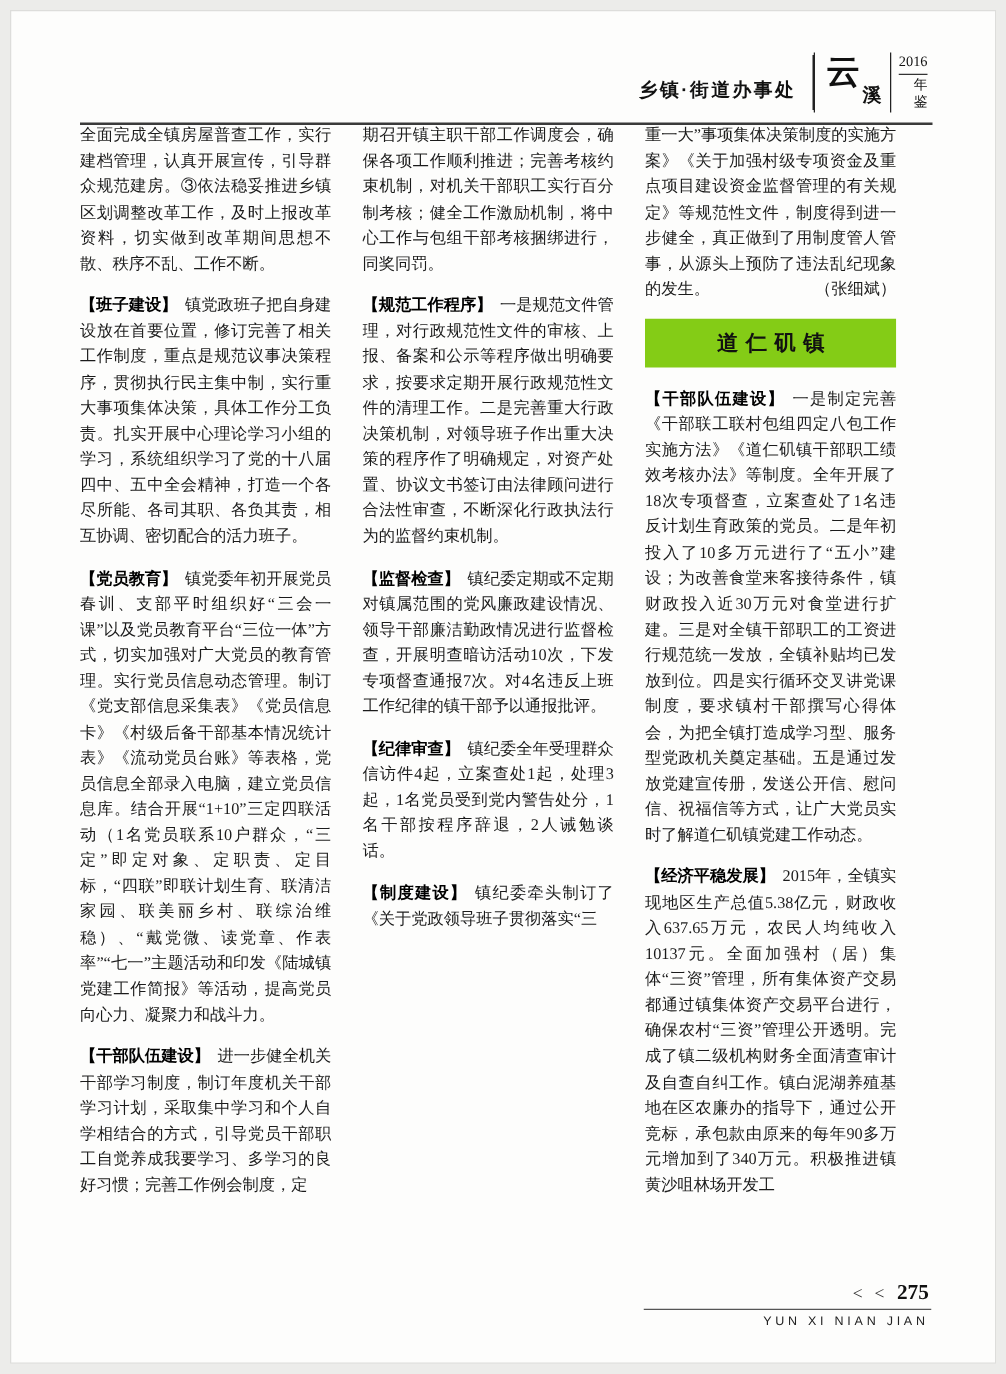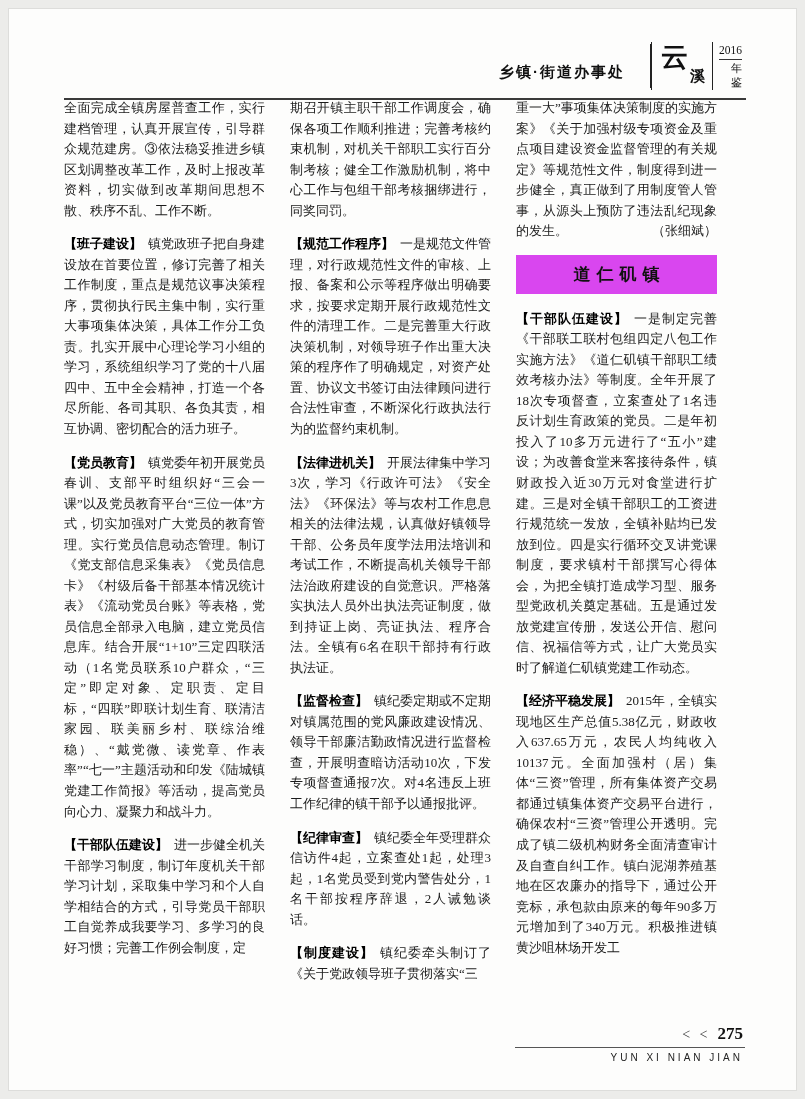--- a/index.html
+++ b/index.html
@@ -23,21 +23,21 @@
   
   .header {
     position:absolute; top:42px; left:64px; width:682px;
     display:flex; justify-content:flex-end; align-items:flex-end;
     border-bottom:2px solid #3a3a3a;
     padding-bottom:8px;
   }
   .header-title {
     font-family:"Liberation Sans","DejaVu Sans",sans-serif;
     font-weight:bold; font-size:15px; letter-spacing:2px; color:#111;
-    margin-right:26px; padding-bottom:8px;
+    margin-right:14px; padding-bottom:8px;
   }
   .logo { display:flex; align-items:stretch; }
   .logo-name {
     border-left:1px solid #222; border-right:1px solid #222;
     box-shadow:-3px 0 0 -2px #222;
     padding:1px 7px 1px 9px;
     display:flex; align-items:flex-start;
   }
   .logo-big { font-size:27px; font-weight:bold; line-height:1.1; color:#111; }
   .logo-small { font-size:15px; font-weight:bold; color:#111; align-self:flex-end; margin:0 0 3px 2px; }
@@ -58,21 +58,21 @@
     text-align:justify;
   }
   .label {
     font-family:Liberation Sans, sans-serif;
     font-weight:bold; color:#000;
     margin-right:6px;
   }
   .signature { float:right; color:#1b1b1b;margin-left:37px; }
   .section-heading {
     margin:4px 0 15px 0;
-    background:#d946ef;
+    background:#84cc16;
     text-align:center;
     font-family:"Liberation Sans","DejaVu Sans",sans-serif;
     font-weight:bold; font-size:17px; color:#111;
     letter-spacing:6px; text-indent:6px;
     padding:8px 0;
   }
   
   .footer {
     position:absolute; right:60px; bottom:36px; width:230px;
   }
@@ -114,21 +114,20 @@
   <div class="columns">
     <div class="column">
         <p class="block">全面完成全镇房屋普查工作，实行建档管理，认真开展宣传，引导群众规范建房。③依法稳妥推进乡镇区划调整改革工作，及时上报改革资料，切实做到改革期间思想不散、秩序不乱、工作不断。</p>
         <p class="block"><span class="label">【班子建设】</span>镇党政班子把自身建设放在首要位置，修订完善了相关工作制度，重点是规范议事决策程序，贯彻执行民主集中制，实行重大事项集体决策，具体工作分工负责。扎实开展中心理论学习小组的学习，系统组织学习了党的十八届四中、五中全会精神，打造一个各尽所能、各司其职、各负其责，相互协调、密切配合的活力班子。</p>
         <p class="block"><span class="label">【党员教育】</span>镇党委年初开展党员春训、支部平时组织好“三会一课”以及党员教育平台“三位一体”方式，切实加强对广大党员的教育管理。实行党员信息动态管理。制订《党支部信息采集表》《党员信息卡》《村级后备干部基本情况统计表》《流动党员台账》等表格，党员信息全部录入电脑，建立党员信息库。结合开展“1+10”三定四联活动（1名党员联系10户群众，“三定”即定对象、定职责、定目标，“四联”即联计划生育、联清洁家园、联美丽乡村、联综治维稳）、“戴党微、读党章、作表率”“七一”主题活动和印发《陆城镇党建工作简报》等活动，提高党员向心力、凝聚力和战斗力。</p>
         <p class="block"><span class="label">【干部队伍建设】</span>进一步健全机关干部学习制度，制订年度机关干部学习计划，采取集中学习和个人自学相结合的方式，引导党员干部职工自觉养成我要学习、多学习的良好习惯；完善工作例会制度，定</p>
       </div>
     <div class="column">
         <p class="block">期召开镇主职干部工作调度会，确保各项工作顺利推进；完善考核约束机制，对机关干部职工实行百分制考核；健全工作激励机制，将中心工作与包组干部考核捆绑进行，同奖同罚。</p>
         <p class="block"><span class="label">【规范工作程序】</span>一是规范文件管理，对行政规范性文件的审核、上报、备案和公示等程序做出明确要求，按要求定期开展行政规范性文件的清理工作。二是完善重大行政决策机制，对领导班子作出重大决策的程序作了明确规定，对资产处置、协议文书签订由法律顾问进行合法性审查，不断深化行政执法行为的监督约束机制。</p>
-        <p class="block"><span class="label">【法律进机关】</span>开展法律集中学习3次，学习《行政许可法》《安全法》《环保法》等与农村工作息息相关的法律法规，认真做好镇领导干部、公务员年度学法用法培训和考试工作，不断提高机关领导干部法治政府建设的自觉意识。严格落实执法人员外出执法亮证制度，做到持证上岗、亮证执法、程序合法。全镇有6名在职干部持有行政执法证。</p>
         <p class="block"><span class="label">【监督检查】</span>镇纪委定期或不定期对镇属范围的党风廉政建设情况、领导干部廉洁勤政情况进行监督检查，开展明查暗访活动10次，下发专项督查通报7次。对4名违反上班工作纪律的镇干部予以通报批评。</p>
         <p class="block"><span class="label">【纪律审查】</span>镇纪委全年受理群众信访件4起，立案查处1起，处理3起，1名党员受到党内警告处分，1名干部按程序辞退，2人诫勉谈话。</p>
         <p class="block"><span class="label">【制度建设】</span>镇纪委牵头制订了《关于党政领导班子贯彻落实“三</p>
       </div>
     <div class="column">
         <p class="block">重一大”事项集体决策制度的实施方案》《关于加强村级专项资金及重点项目建设资金监督管理的有关规定》等规范性文件，制度得到进一步健全，真正做到了用制度管人管事，从源头上预防了违法乱纪现象的发生。<span class="signature">（张细斌）</span></p>
         <div class="section-heading">道仁矶镇</div>
         <p class="block"><span class="label">【干部队伍建设】</span>一是制定完善《干部联工联村包组四定八包工作实施方法》《道仁矶镇干部职工绩效考核办法》等制度。全年开展了18次专项督查，立案查处了1名违反计划生育政策的党员。二是年初投入了10多万元进行了“五小”建设；为改善食堂来客接待条件，镇财政投入近30万元对食堂进行扩建。三是对全镇干部职工的工资进行规范统一发放，全镇补贴均已发放到位。四是实行循环交叉讲党课制度，要求镇村干部撰写心得体会，为把全镇打造成学习型、服务型党政机关奠定基础。五是通过发放党建宣传册，发送公开信、慰问信、祝福信等方式，让广大党员实时了解道仁矶镇党建工作动态。</p>
         <p class="block"><span class="label">【经济平稳发展】</span>2015年，全镇实现地区生产总值5.38亿元，财政收入637.65万元，农民人均纯收入10137元。全面加强村（居）集体“三资”管理，所有集体资产交易都通过镇集体资产交易平台进行，确保农村“三资”管理公开透明。完成了镇二级机构财务全面清查审计及自查自纠工作。镇白泥湖养殖基地在区农廉办的指导下，通过公开竞标，承包款由原来的每年90多万元增加到了340万元。积极推进镇黄沙咀林场开发工</p>
       </div>

